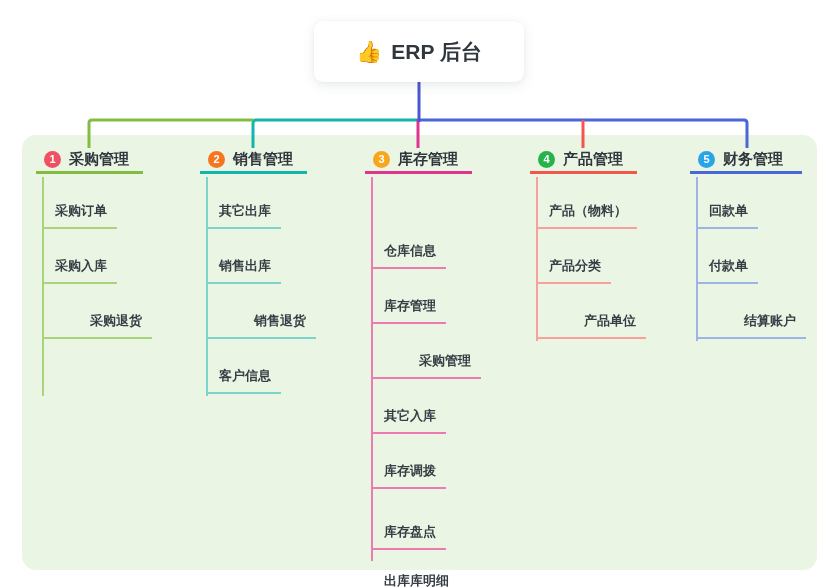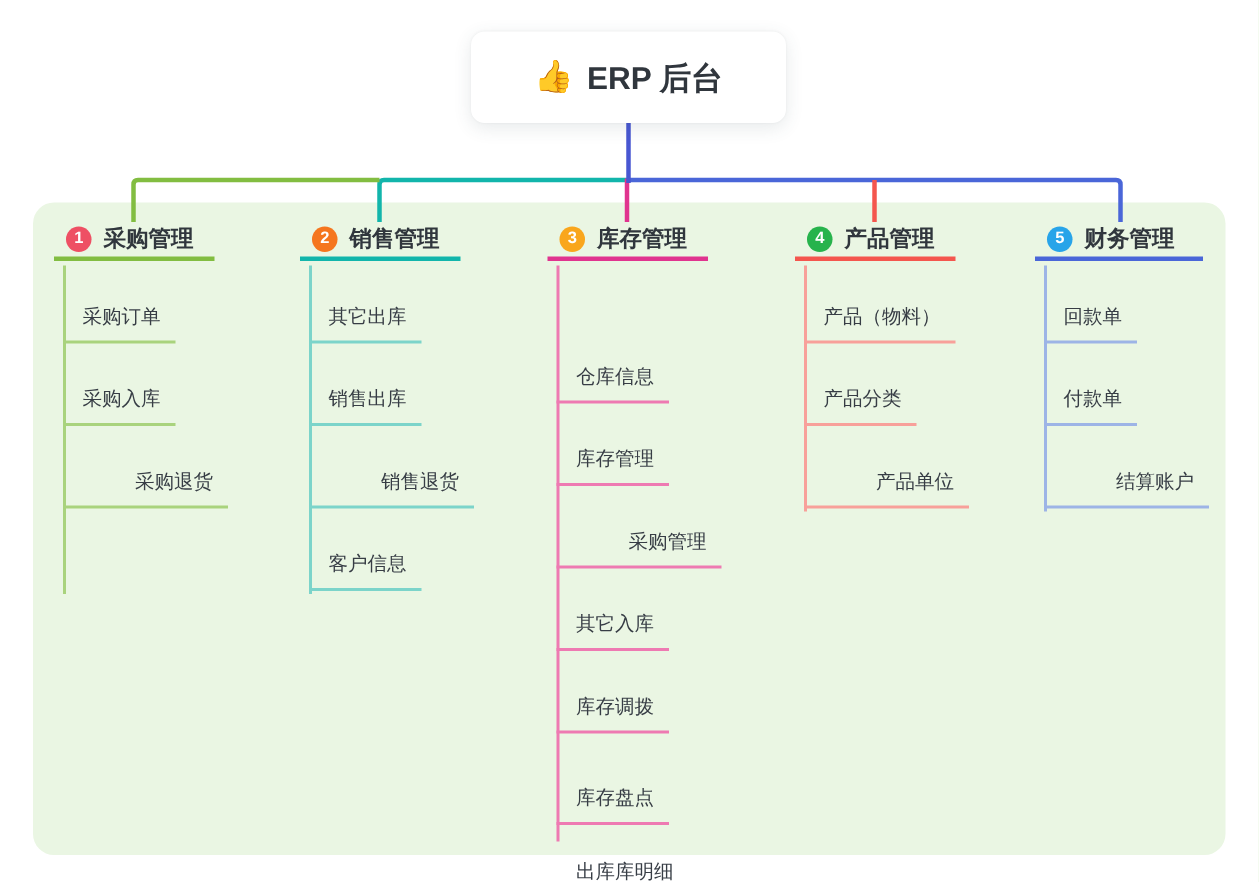--- a/index.html
+++ b/index.html
@@ -58,21 +58,21 @@
   .vline{position:absolute;top:177px;width:2px;}
   .v0{left:42px;height:219px;background:var(--b0l);}
   .v1{left:206px;height:219px;background:var(--b1l);}
   .v2{left:371px;height:384px;background:var(--b2l);}
   .v3{left:536px;height:164px;background:var(--b3l);}
   .v4{left:696px;height:164px;background:var(--b4l);}
 
   .child{
     position:absolute;white-space:nowrap;
     padding:0 10px 8px 13px;border-bottom:2px solid;
-    font-size:13px;line-height:16px;color:#373d45;
+    font-size:13px;line-height:16px;color:#373d45;font-weight:bold;
   }
   .cb0{left:42px;border-color:var(--b0l);}
   .cb1{left:206px;border-color:var(--b1l);}
   .cb2{left:371px;border-color:var(--b2l);margin-top:40px;}
   .cb3{left:536px;border-color:var(--b3l);}
   .cb4{left:696px;border-color:var(--b4l);}
   .r0{top:203px;} .r1{top:258px;} .r2{top:313px;padding-left:48px;}
   .r3{top:368px;} .r4{top:423px;} .r5{top:484px;} .r6{top:533px;}
 </style>
 </head>

